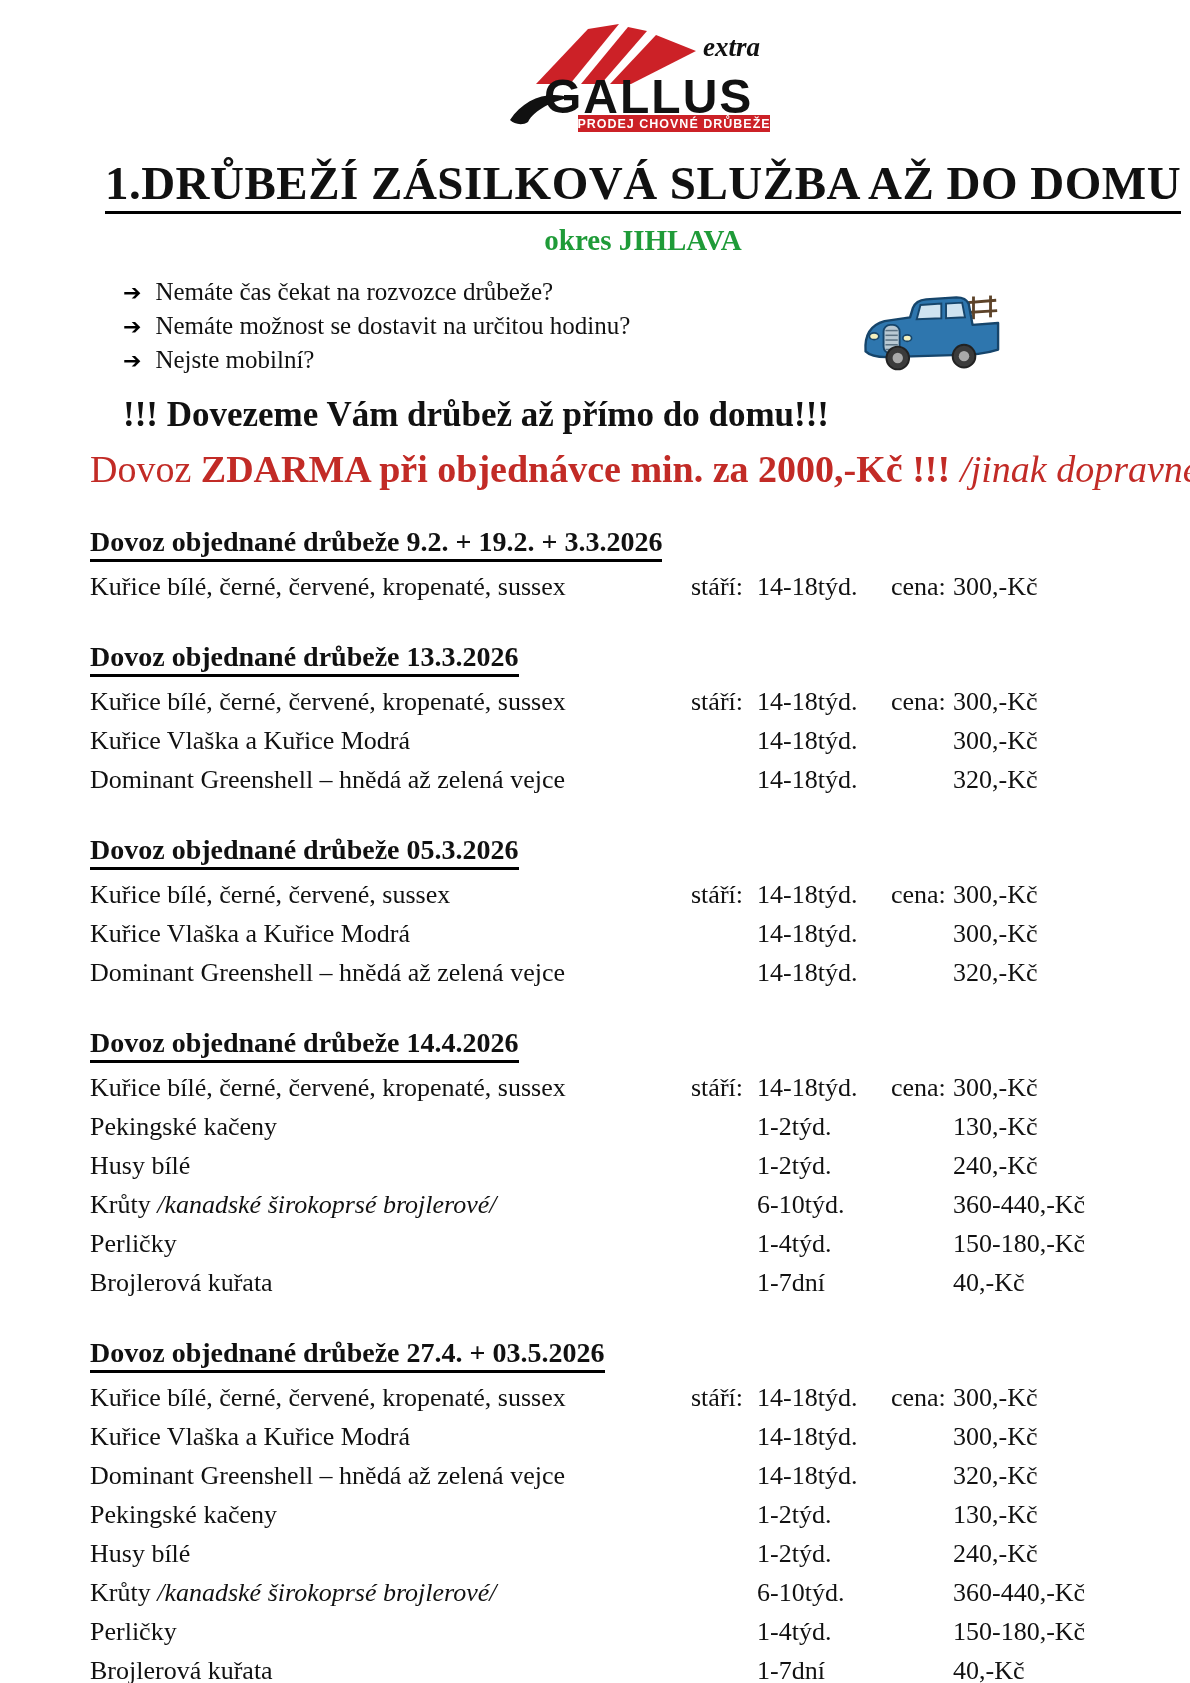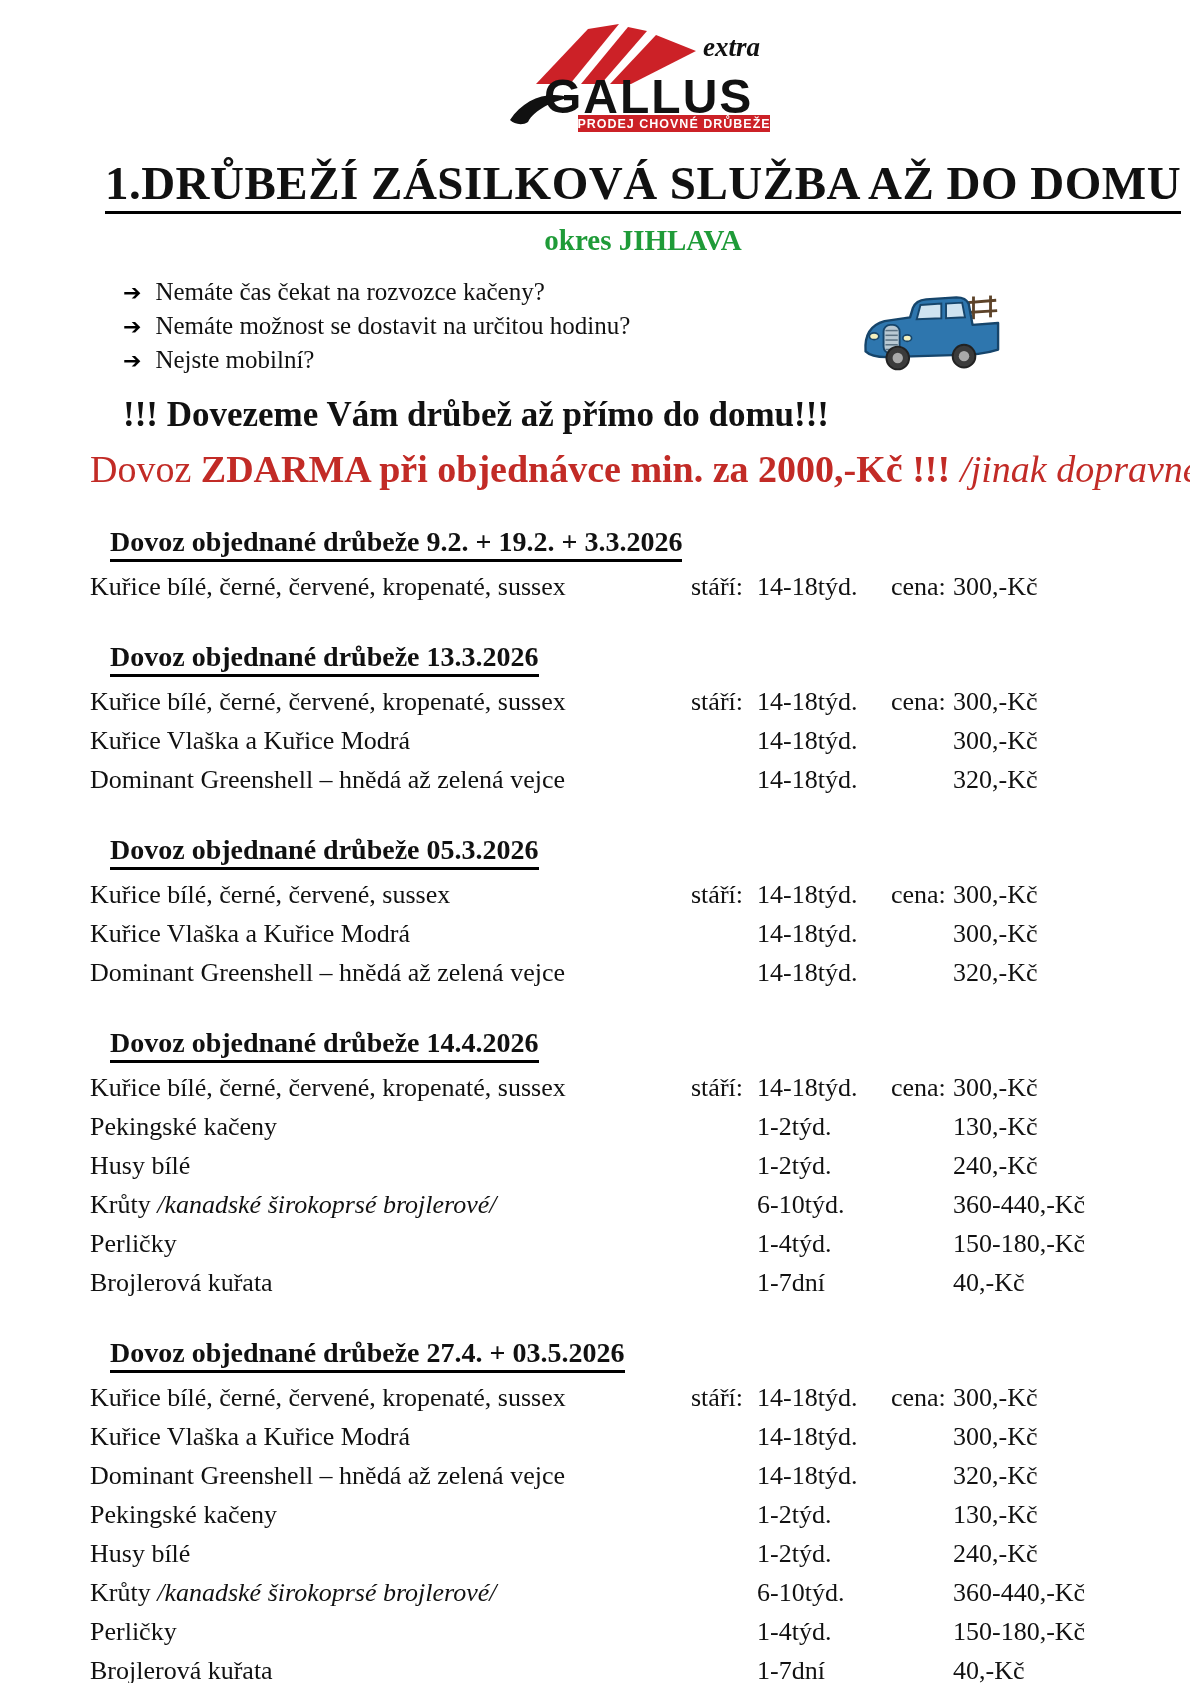--- a/index.html
+++ b/index.html
@@ -24,21 +24,21 @@
 
   .promise{margin:18px 0 0 75px;font-size:35px;font-weight:bold;}
   .freeline{margin:12px 0 0 42px;font-size:38px;color:#c22b26;white-space:nowrap;}
   .freeline b{font-weight:bold;}
   .freeline .note{font-style:italic;font-weight:normal;margin-left:10px;}
 
   
   .sections{margin:0 145px 0 42px;}
   .section{margin-top:35px;}
   .sec-head{font-size:28px;font-weight:bold;display:inline-block;border-bottom:3px solid #000;
-            padding-bottom:1px;margin-bottom:5px;margin-left:20px;}
+            padding-bottom:1px;margin-bottom:5px;}
   .row{display:grid;grid-template-columns:1fr 66px 134px 62px 140px;
        font-size:26px;line-height:39px;}
   .c-name i{font-style:italic;}
   .c-age{white-space:nowrap;}
   .c-price{white-space:nowrap;}
 </style>
 </head>
 <body>
 
 <div class="page">
@@ -62,21 +62,21 @@
 
   <div class="main-title">
     <span>1.DRŮBEŽÍ ZÁSILKOVÁ SLUŽBA AŽ DO DOMU</span>
   </div>
   <div class="sub-title">okres JIHLAVA</div>
 
   <div class="intro">
     <div class="bullets">
       <div class="bullet">
         <span class="arrow">➔</span>
-        <span>Nemáte čas čekat na rozvozce kačeny?</span>
+        <span>Nemáte čas čekat na rozvozce drůbeže?</span>
       </div>
       <div class="bullet">
         <span class="arrow">➔</span>
         <span>Nemáte možnost se dostavit na určitou hodinu?</span>
       </div>
       <div class="bullet">
         <span class="arrow">➔</span>
         <span>Nejste mobilní?</span>
       </div>
     </div>

